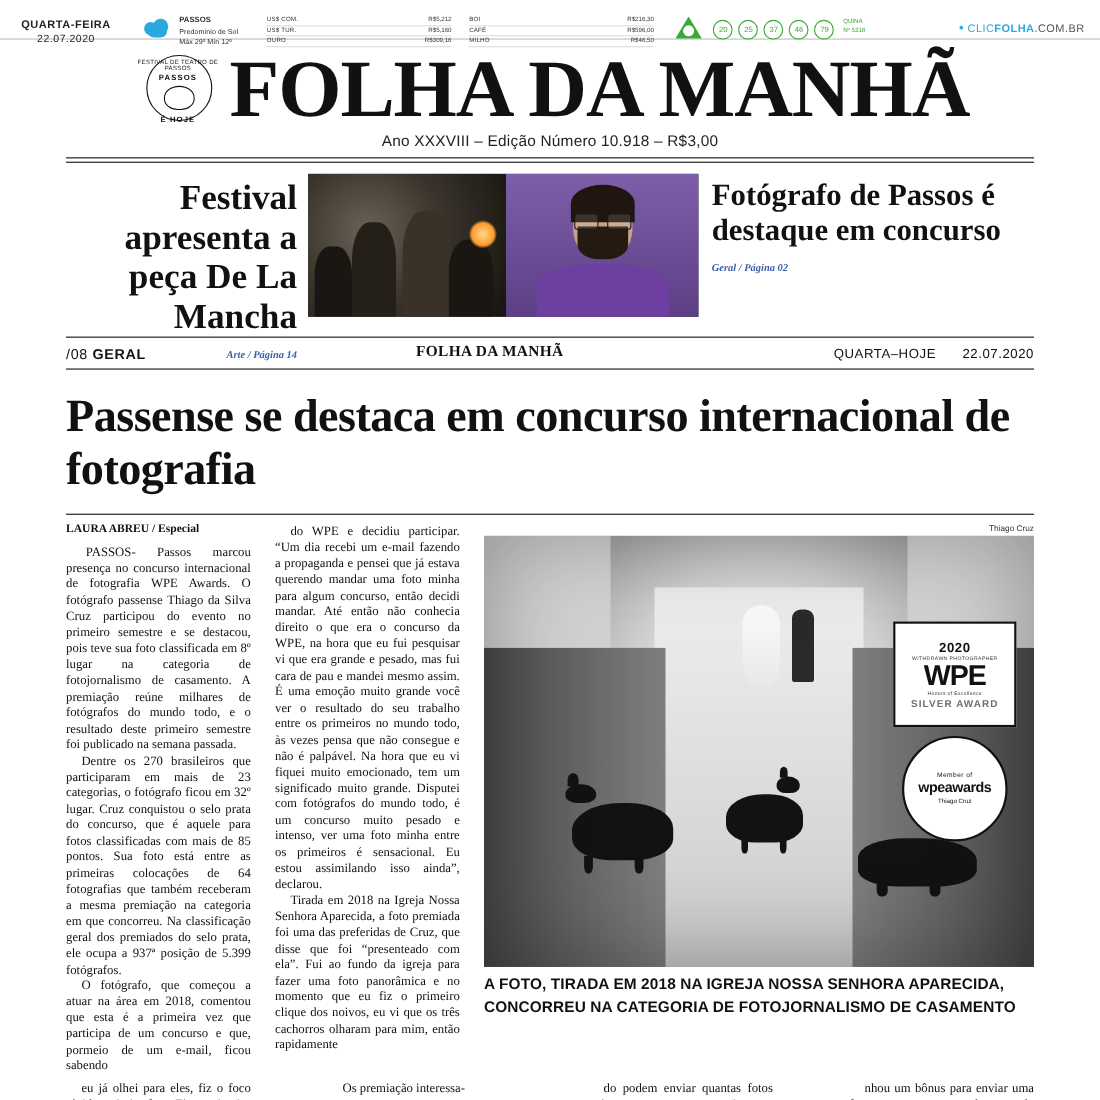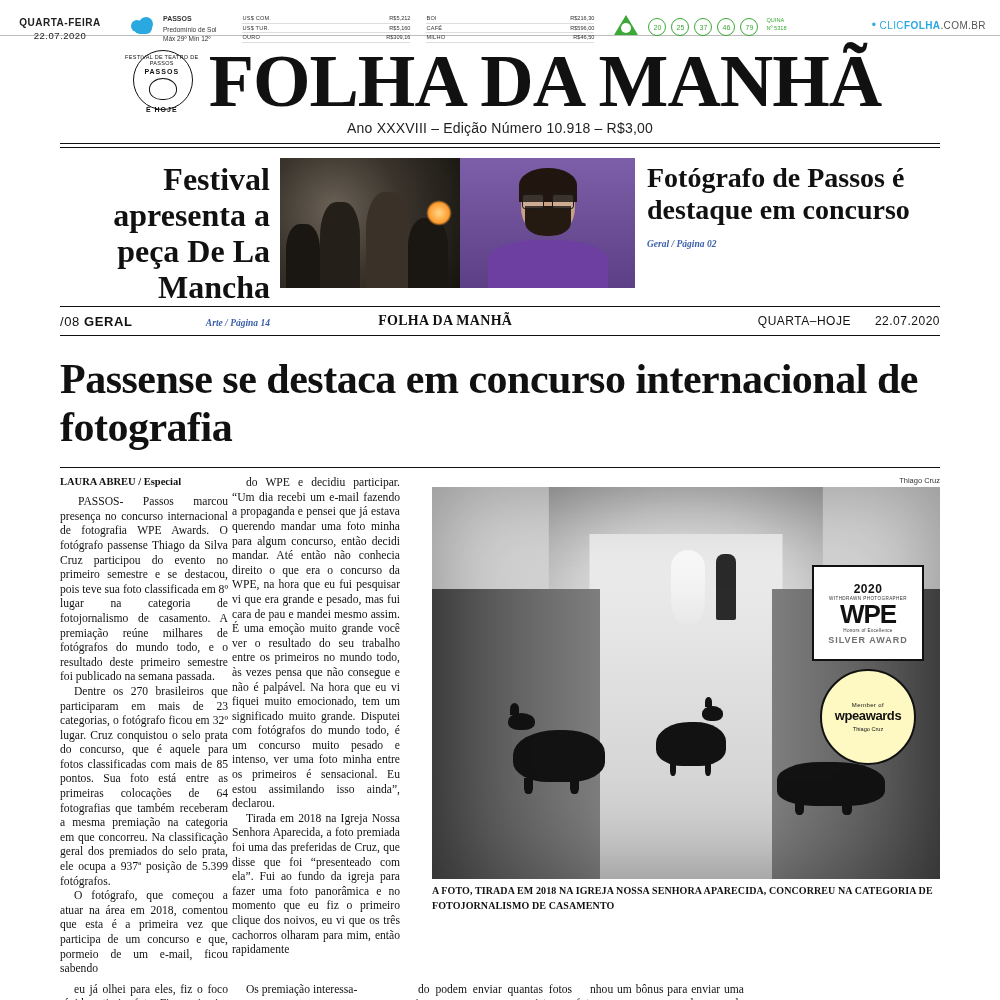--- a/index.html
+++ b/index.html
@@ -83,29 +83,29 @@
   .secbar .left{font-family:"Liberation Sans",sans-serif;font-size:13px;letter-spacing:.6px;}
   .secbar .left b{font-weight:700;}
   .secbar .mid{flex:1;text-align:center;font-family:"Liberation Serif",serif;font-weight:700;font-size:14px;letter-spacing:.3px;}
   .secbar .right{font-family:"Liberation Sans",sans-serif;font-size:12px;letter-spacing:.5px;display:flex;gap:24px;}
 
   
   .headline{margin:20px 60px 0 60px;font-family:"Liberation Serif",serif;font-weight:700;font-size:42px;line-height:1.13;letter-spacing:-.5px;}
   .hl-rule{margin:16px 60px 0 60px;border-top:.8px solid #111;}
 
   
-  .body{display:flex;margin:8px 60px 0 60px;gap:4px;}
+  .body{display:flex;margin:8px 60px 0 60px;gap:22px;justify-content:space-between;}
   .col{width:168px;}
   .byline{font-family:"Liberation Serif",serif;font-weight:700;font-size:10.5px;margin-bottom:8px;}
   .col p{font-family:"Liberation Serif",serif;font-size:11.6px;line-height:1.26;margin:0;text-align:justify;text-indent:14px;hyphens:auto;}
   .col p.first{text-indent:18px;}
-  .photo-col{flex:1;margin-left:28px;}
+  .photo-col{flex:1;}
   .photo-cred{text-align:right;font-family:"Liberation Sans",sans-serif;font-size:7.5px;color:#333;margin-bottom:2px;}
   .photo{position:relative;width:100%;height:392px;overflow:hidden;background:#b9b9b9;}
-  .photo-cap{font-family:Liberation Serif, serif;font-weight:700;font-size:10px;line-height:1.45;letter-spacing:.1px;margin-top:5px;text-transform:uppercase;}
+  .photo-cap{font-family:Liberation Sans, sans-serif;font-weight:700;font-size:14px;line-height:1.45;letter-spacing:.1px;margin-top:5px;text-transform:uppercase;}
 
   
   .ph-bg{position:absolute;inset:0;background:linear-gradient(180deg,#d9d9d9 0%,#cfcfcf 30%,#b5b5b5 58%,#9a9a9a 100%);filter:grayscale(1);}
   .ph-aisle{position:absolute;left:50%;top:12%;transform:translateX(-50%);width:38%;height:88%;background:linear-gradient(180deg,#efefef,#cbcbcb);}
   .ph-pewL{position:absolute;left:0;top:26%;width:33%;height:74%;background:linear-gradient(90deg,#4a4a4a,#7e7e7e);}
   .ph-pewR{position:absolute;right:0;top:26%;width:33%;height:74%;background:linear-gradient(270deg,#4a4a4a,#7e7e7e);}
   .ph-arch{position:absolute;left:50%;top:0;transform:translateX(-50%);width:54%;height:34%;background:radial-gradient(ellipse at 50% 100%, #f4f4f4 0%, #cfcfcf 60%, #a8a8a8 100%);}
   .ph-couple{position:absolute;left:47%;top:16%;width:34px;height:74px;background:linear-gradient(180deg,#fdfdfd,#e8e8e8);border-radius:20px 20px 40% 40%;}
   .ph-groom{position:absolute;left:56%;top:17%;width:20px;height:66px;background:#2a2a2a;border-radius:8px 8px 2px 2px;}
   .dog{position:absolute;background:#121212;border-radius:48% 44% 38% 38%;}
@@ -113,21 +113,21 @@
   .dog .ear{position:absolute;width:10%;height:22%;background:#121212;border-radius:50% 50% 0 0;}
   .dog .leg{position:absolute;bottom:-22%;width:9%;height:30%;background:#121212;border-radius:0 0 40% 40%;}
   .ph-vig{position:absolute;inset:0;box-shadow:inset 0 0 90px rgba(0,0,0,.35);}
 
   .wpe-badge{position:absolute;right:16px;top:78px;width:108px;height:92px;background:#fff;border:2px solid #111;display:flex;flex-direction:column;align-items:center;justify-content:center;}
   .wpe-badge .yr{font-family:"Liberation Sans",sans-serif;font-size:12px;font-weight:700;letter-spacing:.5px;}
   .wpe-badge .sm{font-family:"Liberation Sans",sans-serif;font-size:4.6px;letter-spacing:.4px;color:#333;}
   .wpe-badge .wpe{font-family:"Liberation Sans",sans-serif;font-size:26px;font-weight:700;letter-spacing:-1px;line-height:1;}
   .wpe-badge .hon{font-family:"Liberation Sans",sans-serif;font-size:4.6px;letter-spacing:.3px;color:#333;margin-top:1px;}
   .wpe-badge .silver{font-family:"Liberation Sans",sans-serif;font-size:9px;font-weight:700;letter-spacing:1px;color:#6f6f6f;margin-top:2px;}
-  .wpe-round{position:absolute;right:24px;top:182px;width:92px;height:92px;border-radius:50%;background:#fef9c3;border:2px solid #111;display:flex;flex-direction:column;align-items:center;justify-content:center;text-align:center;}
+  .wpe-round{position:absolute;right:24px;top:182px;width:92px;height:92px;border-radius:50%;background:#ffffff;border:2px solid #111;display:flex;flex-direction:column;align-items:center;justify-content:center;text-align:center;}
   .wpe-round .m{font-family:"Liberation Sans",sans-serif;font-size:6px;letter-spacing:.4px;}
   .wpe-round .w{font-family:"Liberation Sans",sans-serif;font-size:13px;font-weight:700;letter-spacing:-.4px;}
   .wpe-round .n{font-family:"Liberation Sans",sans-serif;font-size:5.6px;margin-top:3px;}
 </style>
 </head>
 <body>
 
 <div class="page">
 
   <div class="topbar">

